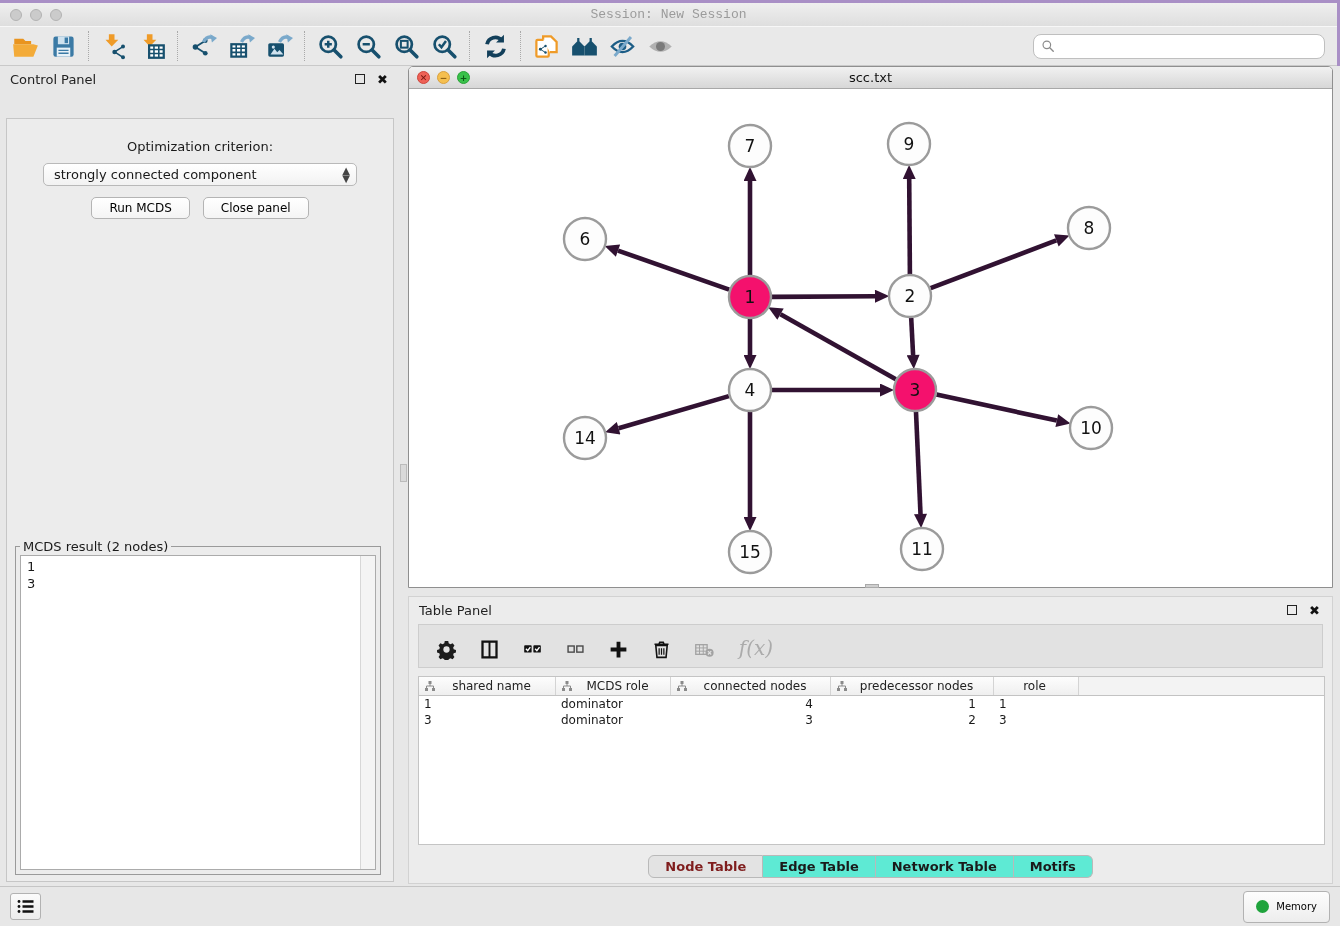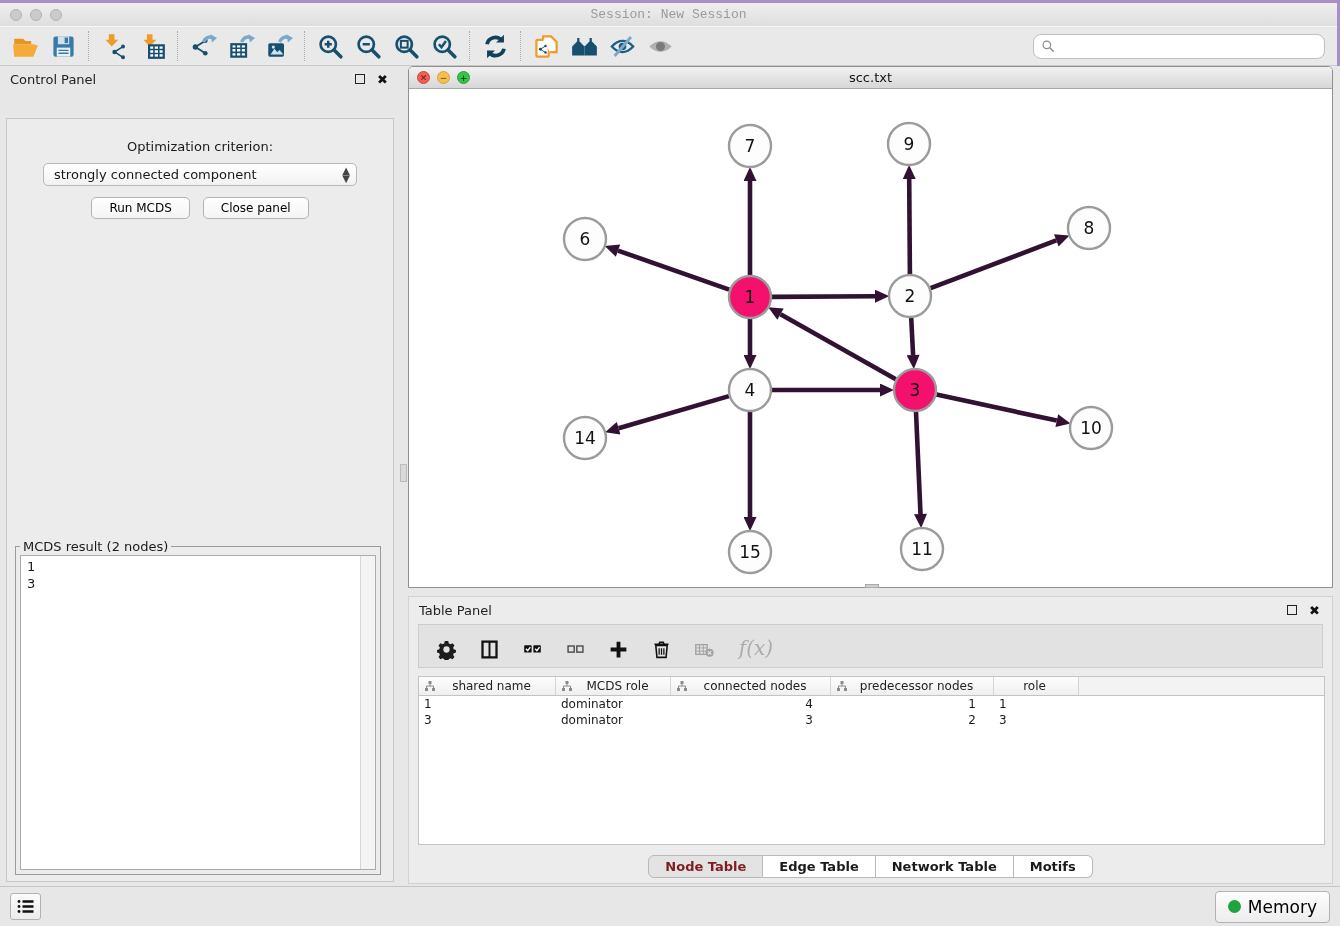--- a/index.html
+++ b/index.html
@@ -70,30 +70,30 @@
   .tp-table { position:absolute; left:9px; top:79px; width:907px; height:169px; background:#fff; border:1px solid #c4c4c4; overflow:hidden; }
   .tp-head { display:flex; height:19px; background:linear-gradient(#fdfdfd,#efefef); border-bottom:1px solid #c3c3c3; }
   .th-cell { display:flex; align-items:center; border-right:1px solid #d4d4d4; font-size:12px; color:#222; padding-left:5px; position:relative; cursor:pointer; }
   .th-cell .th-label { flex:1; text-align:center; padding-right:8px; }
   .th-cell svg { width:12px; height:12px; flex:0 0 12px; }
   .th-fill { flex:1; background:#f3f3f3; }
   .tp-row { display:flex; height:16px; font-size:12px; cursor:default; }
   .td-cell { padding:1px 5px; white-space:nowrap; overflow:hidden; }
   .td-cell.r { text-align:right; padding-right:18px; }
   .tp-tabs { position:absolute; left:0; right:0; bottom:5px; display:flex; justify-content:center; }
-  .tp-tab { height:23px; padding:0 16px; display:flex; align-items:center; background:#ffffff; border:1px solid #b9b9b9; border-left:none; font-size:13px; font-weight:bold; cursor:pointer; }
+  .tp-tab { height:23px; padding:0 16px; display:flex; align-items:center; background:#5eead4; border:1px solid #b9b9b9; border-left:none; font-size:13px; font-weight:bold; cursor:pointer; }
   .tp-tab:first-child { border-left:1px solid #b9b9b9; border-radius:6px 0 0 6px; }
   .tp-tab:last-child { border-radius:0 6px 6px 0; }
   .tp-tab.active { background:#e3e3e3; color:#7f1d1d; }
 
   
   .statusbar { position:absolute; left:0; right:0; bottom:0; height:40px; background:#e7e7e7; border-top:1px solid #c5c5c5; display:flex; align-items:center; padding:0 10px; }
   .sb-left-btn { width:31px; height:27px; background:linear-gradient(#fbfbfb,#ececec); border:1px solid #b2b2b2; border-radius:3px; display:flex; align-items:center; justify-content:center; cursor:pointer; }
   .sb-left-btn svg { width:17px; height:15px; }
-  .memory-btn { margin-left:auto; height:32px; display:flex; align-items:center; gap:7px; padding:0 12px; background:linear-gradient(#fdfdfd,#ededed); border:1px solid #b2b2b2; border-radius:4px; font-size:17px; cursor:pointer; font-family:inherit; }
+  .memory-btn { margin-left:auto; height:32px; display:flex; align-items:center; gap:7px; padding:0 12px; background:linear-gradient(#fdfdfd,#ededed); border:1px solid #b2b2b2; border-radius:4px; font-size:10px; cursor:pointer; font-family:inherit; }
   .mem-dot { width:13px; height:13px; border-radius:50%; }
 </style>
 </head>
 <body>
 
 <div class="app">
 
   <div class="header">
     <div class="titlebar">
       <div class="traffic">

